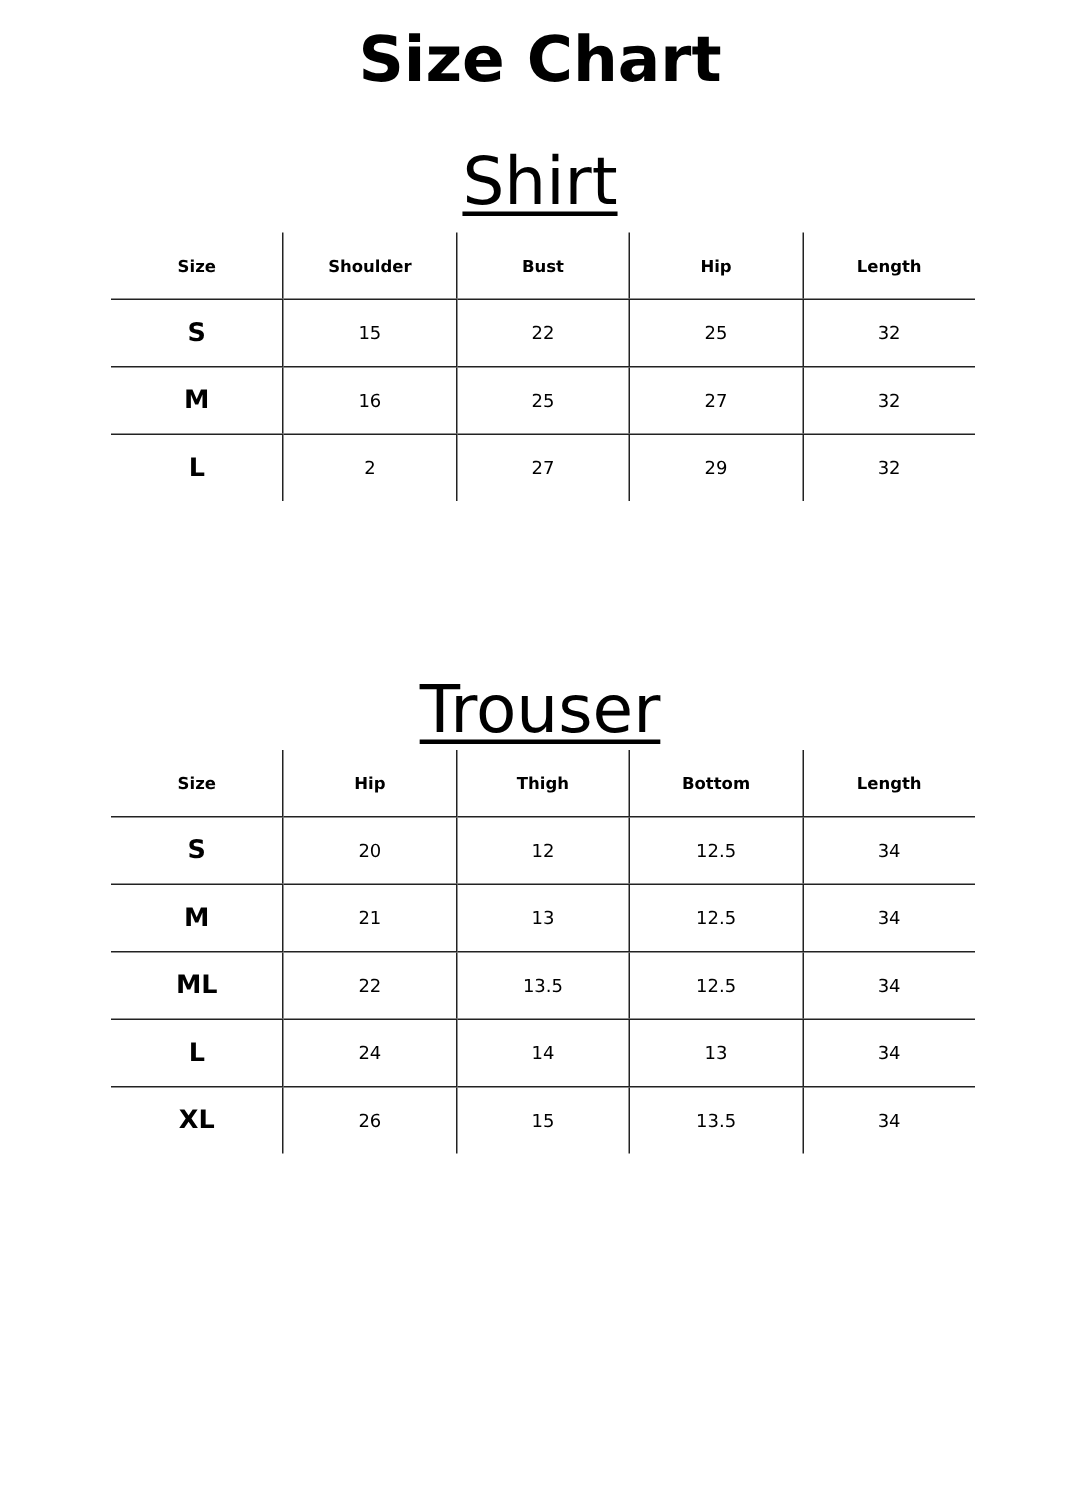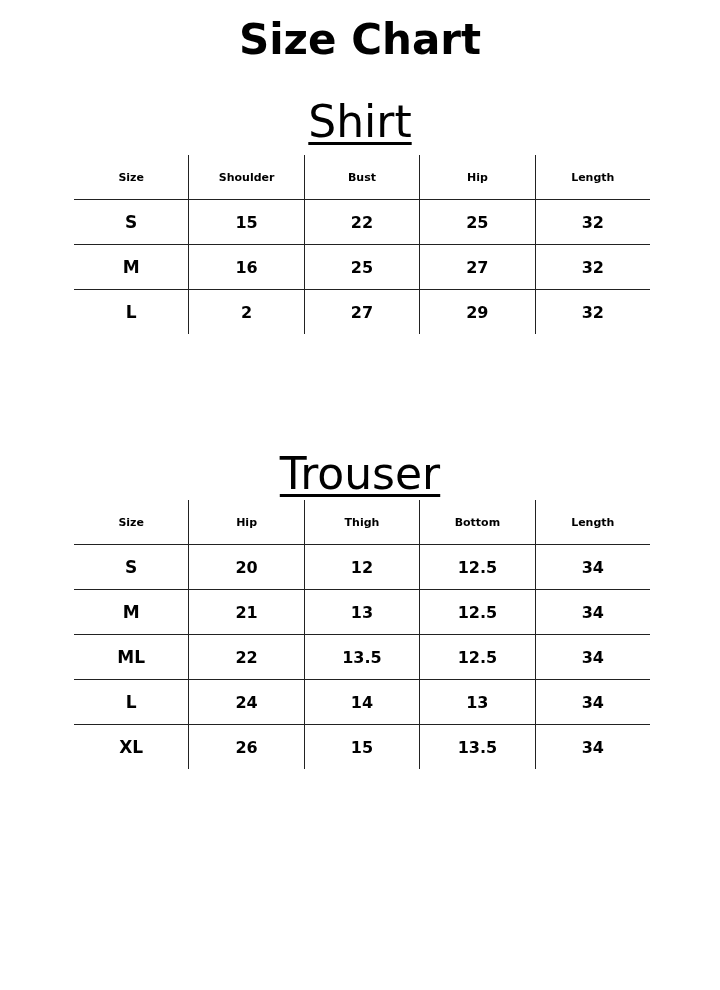--- a/index.html
+++ b/index.html
@@ -5,21 +5,21 @@
   html, body { margin: 0; padding: 0; background: #ffffff; }
   body { width: 720px; height: 990px; position: relative; font-family: "DejaVu Sans", sans-serif; color: #000; overflow: hidden; }
   .title { position: absolute; top: 14px; left: 0; width: 720px; text-align: center; font-size: 42px; font-weight: bold; letter-spacing: 0px; line-height: 52px; }
   .section-title { position: absolute; left: 0; width: 720px; text-align: center; font-size: 44px; font-weight: normal; line-height: 50px; }
   .section-title span { text-decoration: underline; text-decoration-thickness: 3px; text-underline-offset: 5px; }
   .tbl { position: absolute; left: 74px; width: 572px; border-collapse: collapse; table-layout: fixed; }
   .tbl th, .tbl td { width: 114.4px; height: 44px; padding: 0; text-align: center; vertical-align: middle; border-left: 1px solid #222; border-bottom: 1px solid #222; }
   .tbl th:first-child, .tbl td:first-child { border-left: none; }
   .tbl tr:last-child td { border-bottom: none; }
   .tbl th { font-size: 11px; font-weight: bold; }
-  .tbl td { font-size: 16px; font-weight: bold; }
+  .tbl td { font-size: 12px; font-weight: normal; }
   .tbl td.size { font-size: 17px; font-weight: bold; }
 </style>
 </head>
 <body>
 
 <div class="title">Size Chart</div>
 
 <div class="section-title" style="top:97px;"><span>Shirt</span></div>
 <table class="tbl" style="top:155px;">
   <thead>

